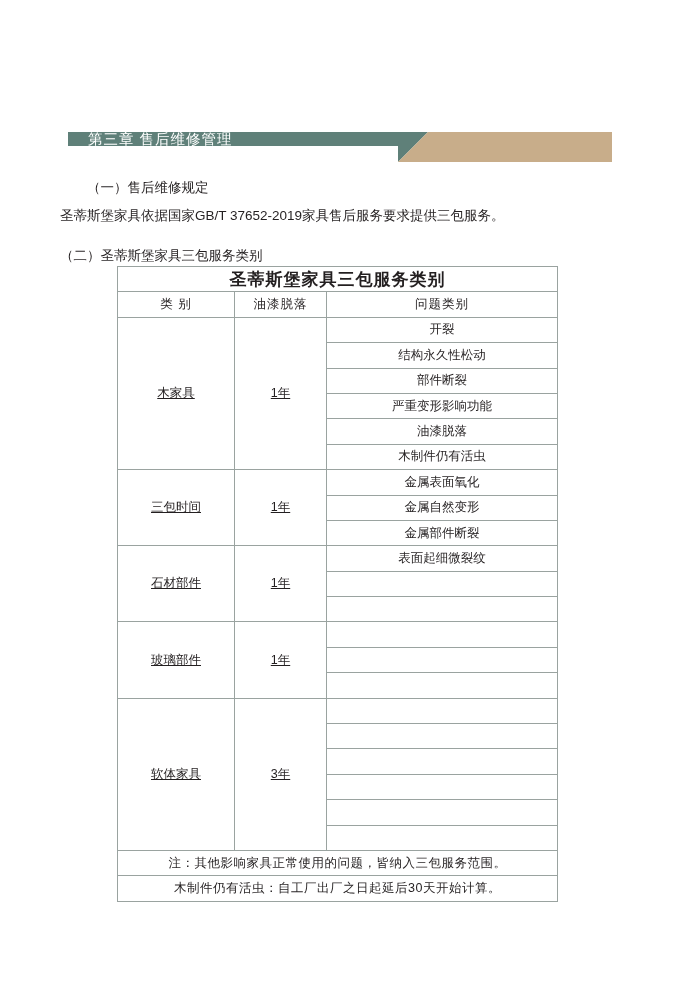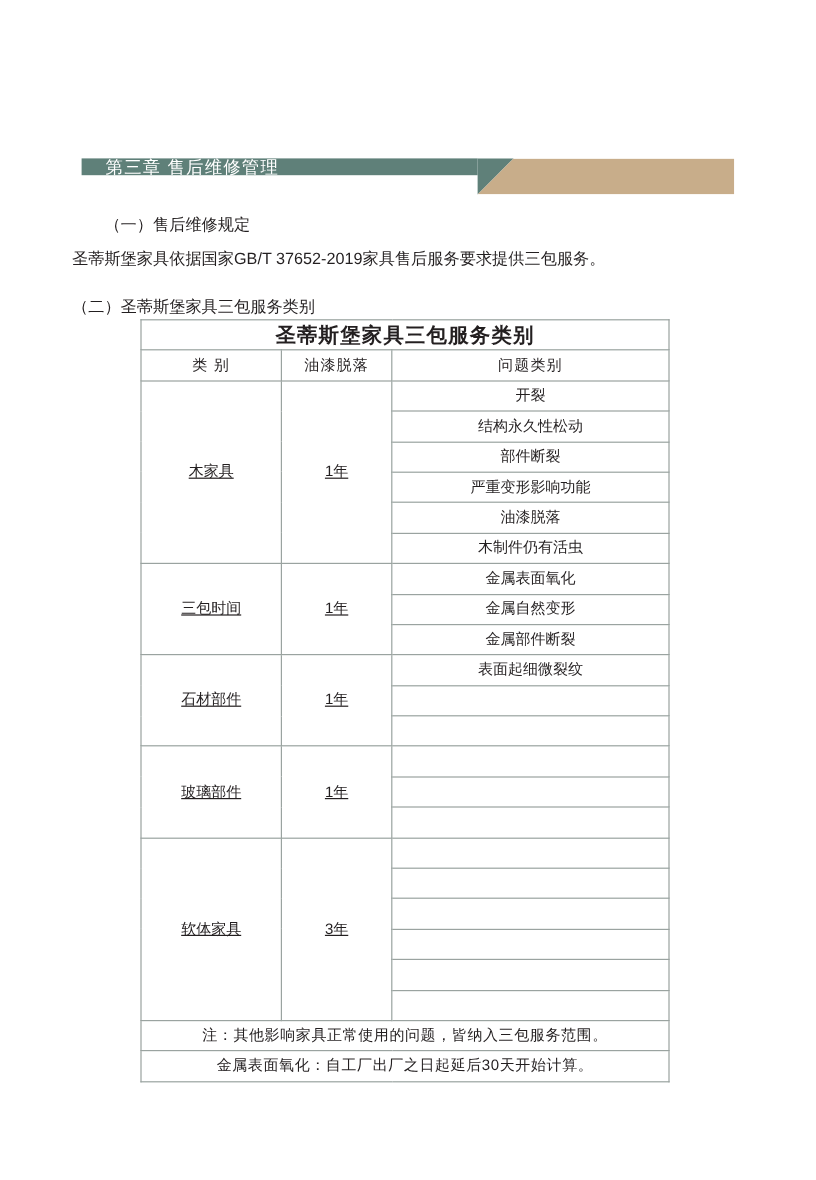--- a/index.html
+++ b/index.html
@@ -235,19 +235,19 @@
           <td class="empty-cell"></td>
         </tr>
         <tr>
           <td class="empty-cell"></td>
         </tr>
 
         <tr>
           <td class="note-cell" colspan="3">注：其他影响家具正常使用的问题，皆纳入三包服务范围。</td>
         </tr>
         <tr>
-          <td class="note-cell" colspan="3">金属表面氧化：自工厂出厂之日起延后30天开始计算。</td>
+          <td class="note-cell" colspan="3">木制件仍有活虫：自工厂出厂之日起延后30天开始计算。</td>
         </tr>
       </tbody>
     </table>
   </div>
 
 </div>
 
 </body></html>

